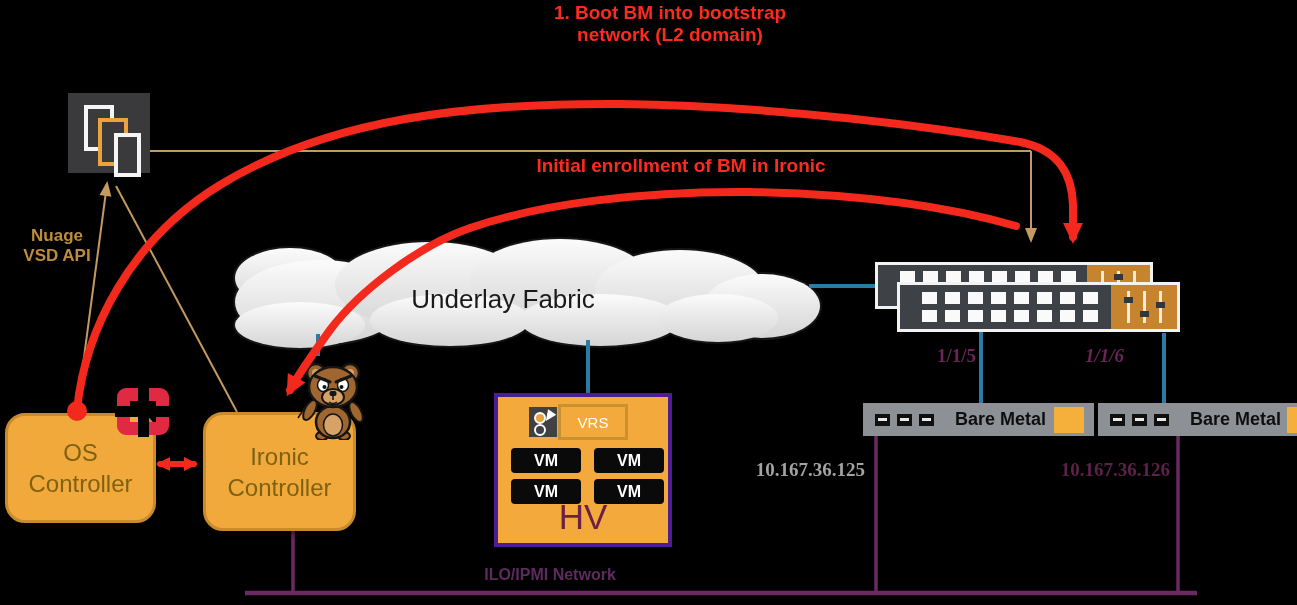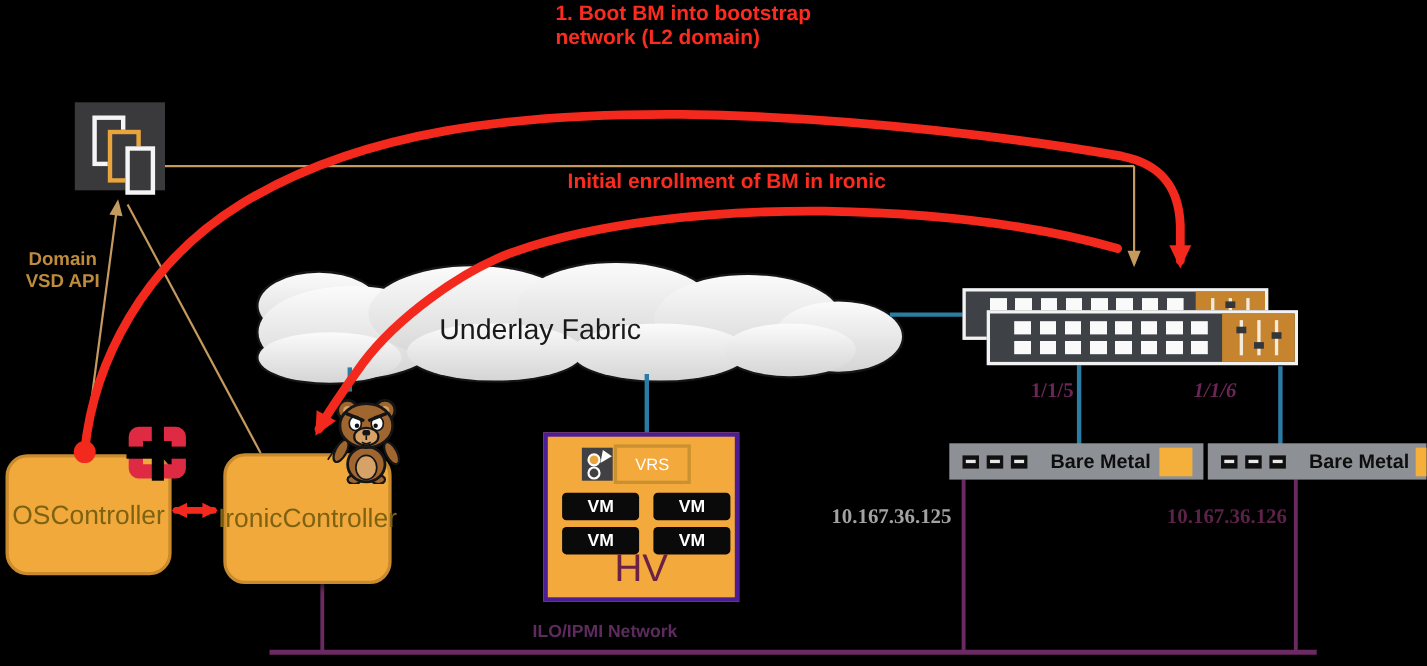--- a/index.html
+++ b/index.html
@@ -3,29 +3,29 @@
 <meta charset="utf-8">
 <style>
   html,body{margin:0;padding:0;background:#000;}
   #canvas{position:relative;width:1297px;height:605px;background:#000;overflow:hidden;
           font-family:"Liberation Sans",sans-serif;}
   .abs{position:absolute;}
   svg.layer{position:absolute;left:0;top:0;width:1297px;height:605px;}
   #under{z-index:1;} #over{z-index:5;}
 
   
-  .note-red{color:#FC2B1F;font-weight:bold;font-size:19px;line-height:22px;text-align:left;z-index:6;}
+  .note-red{color:#FC2B1F;font-weight:bold;font-size:19px;line-height:22px;text-align:center;z-index:6;}
   .nuage-label{color:#BE8C3C;font-weight:bold;font-size:17px;line-height:20px;text-align:center;z-index:6;}
   .purple-serif{color:#6B2556;font-weight:bold;font-size:19px;z-index:6;
                 font-family:"Liberation Serif",serif;}
   .ilo-label{color:#5E2B5E;font-weight:bold;font-size:16px;text-align:center;z-index:6;}
 
   
   .ctrl-box{background:#F2A93C;border:3px solid #C98B2D;border-radius:20px;z-index:2;
-            display:flex;flex-direction:row;align-items:center;justify-content:center;
+            display:flex;flex-direction:column;align-items:center;justify-content:center;
             color:#7E6212;font-size:24px;line-height:31px;box-shadow:2px 3px 6px rgba(0,0,0,.55);}
 
   
   .nuage-icon{background:#3A3A3C;z-index:2;}
   .nuage-icon .card{position:absolute;background:#3A3A3C;}
   .card.white{border:4px solid #F5F5F5;}
   .card.orange{border:4px solid #E9A43D;}
 
   
   .os-logo{z-index:3;}
@@ -137,21 +137,21 @@
     </g>
   </svg>
 
   <div class="abs nuage-icon" style="left:68px;top:93px;width:82px;height:80px;">
     <div class="card white" style="left:16px;top:12px;width:22px;height:38px;"></div>
     <div class="card orange" style="left:30px;top:25px;width:22px;height:40px;"></div>
     <div class="card white" style="left:46px;top:40px;width:19px;height:36px;"></div>
   </div>
 
   <div class="abs nuage-label" style="left:2px;top:226px;width:110px;">
-    <div>Domain</div>
+    <div>Nuage</div>
     <div>VSD API</div>
   </div>
 
   <div class="abs ctrl-box" style="left:5px;top:413px;width:145px;height:104px;">
     <div>OS</div>
     <div>Controller</div>
   </div>
 
   <div class="abs os-logo" style="left:117px;top:388px;width:52px;height:47px;">
     <div class="ring"></div>
@@ -180,21 +180,21 @@
     <ellipse cx="27" cy="25" rx="5.5" ry="6.5" fill="#fff" stroke="#151515" stroke-width="1.5"></ellipse>
     <ellipse cx="47" cy="25" rx="5.5" ry="6.5" fill="#fff" stroke="#151515" stroke-width="1.5"></ellipse>
     <circle cx="28.5" cy="27" r="2" fill="#111"></circle>
       <circle cx="45.5" cy="27" r="2" fill="#111"></circle>
     <path d="M19,16 L34,22 M55,16 L40,22" stroke="#151515" stroke-width="3" stroke-linecap="round"></path>
     <ellipse cx="37" cy="37" rx="11" ry="8" fill="#D7A267" stroke="#151515" stroke-width="2"></ellipse>
     <rect x="33.5" y="31" width="7" height="5" rx="2" fill="#151515"></rect>
     <path d="M37,36 L37,40 M33,42 Q37,45 41,42" stroke="#151515" stroke-width="1.5" fill="none"></path>
   </svg>
 
-  <div class="abs cloud-label" style="left:391px;top:284px;width:200px;">Underlay Fabric</div>
+  <div class="abs cloud-label" style="left:403px;top:284px;width:200px;">Underlay Fabric</div>
 
   <div class="abs hv-box" style="left:494px;top:393px;width:170px;height:146px;">
     <div class="vrs-icon">
       <div class="c1"></div>
       <div class="c2"></div>
       <div class="cursor"></div>
     </div>
     <div class="vrs-chip">VRS</div>
     <div class="vm-chip" style="left:13px;top:51px;">VM</div>
     <div class="vm-chip" style="left:96px;top:51px;">VM</div>

